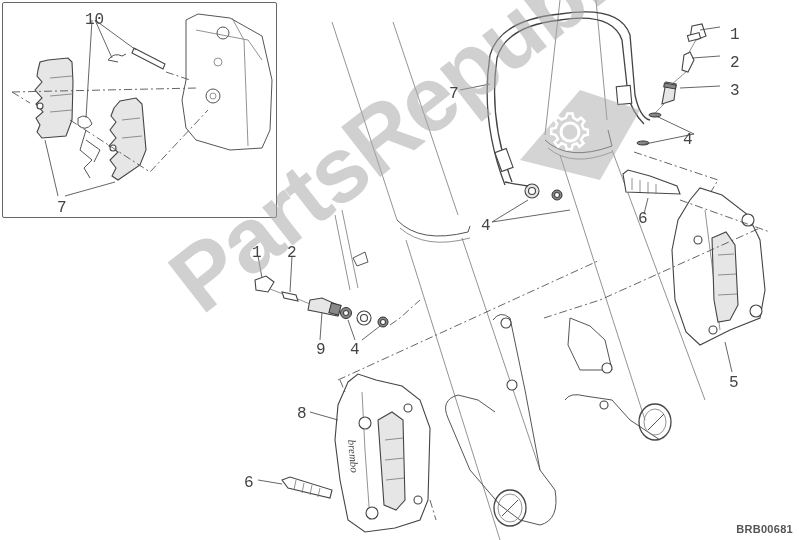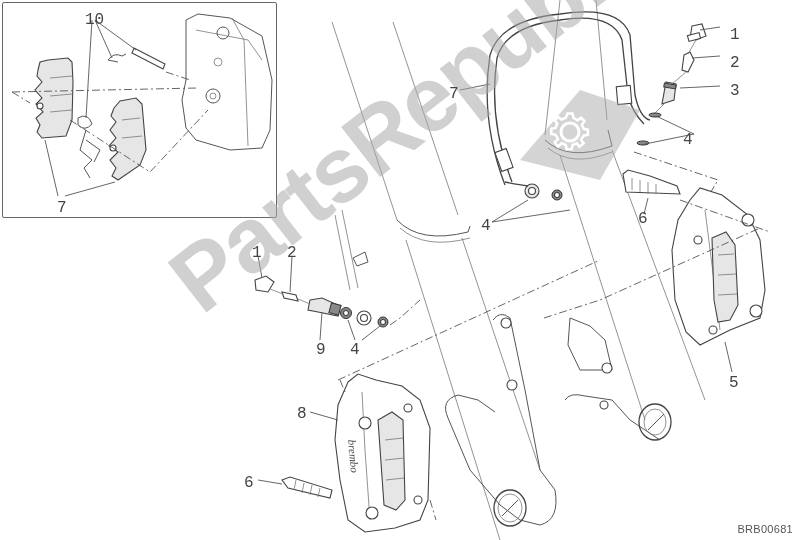--- a/index.html
+++ b/index.html
@@ -9,21 +9,21 @@
   .ln { fill: none; stroke: #555; stroke-width: 1; }
   .ln2 { fill: none; stroke: #444; stroke-width: 1.3; }
   .thin { fill: none; stroke: #777; stroke-width: 0.8; }
   .dash { fill: none; stroke: #555; stroke-width: 0.9; stroke-dasharray: 8 3 2 3; }
   .lead { fill: none; stroke: #555; stroke-width: 0.9; }
   .part { fill: #fff; stroke: #444; stroke-width: 1.1; }
   .partg { fill: #e6e6e6; stroke: #444; stroke-width: 1.1; }
   .dark { fill: #888; stroke: #333; stroke-width: 1; }
   .callout { position: absolute; font-size: 16px; color: #444; line-height: 1;
              font-family: Liberation Mono, monospace; }
-  .code { position: absolute; font-size: 11px; color: #555; right: 6px; bottom: 5px; letter-spacing: 0.3px; }
+  .code { position: absolute; font-size: 11px; color: #555; right: 6px; bottom: 5px; letter-spacing: 0.3px; font-weight: bold; }
   .watermark { position: absolute; left: 150px; top: 250px; font-size: 92px; font-weight: bold;
                color: rgba(170,170,170,0.55); transform: rotate(-38deg); transform-origin: left top;
                white-space: nowrap; letter-spacing: -2px; font-family: "Liberation Sans", sans-serif;
                pointer-events: none; }
   .wm-gear { position: absolute; left: 520px; top: 80px; width: 120px; height: 100px; }
   .inset { position: absolute; left: 2px; top: 2px; width: 273px; height: 214px;
            border: 1.5px solid #666; border-radius: 2px; background: transparent; }
 </style>
 </head>
 <body>

